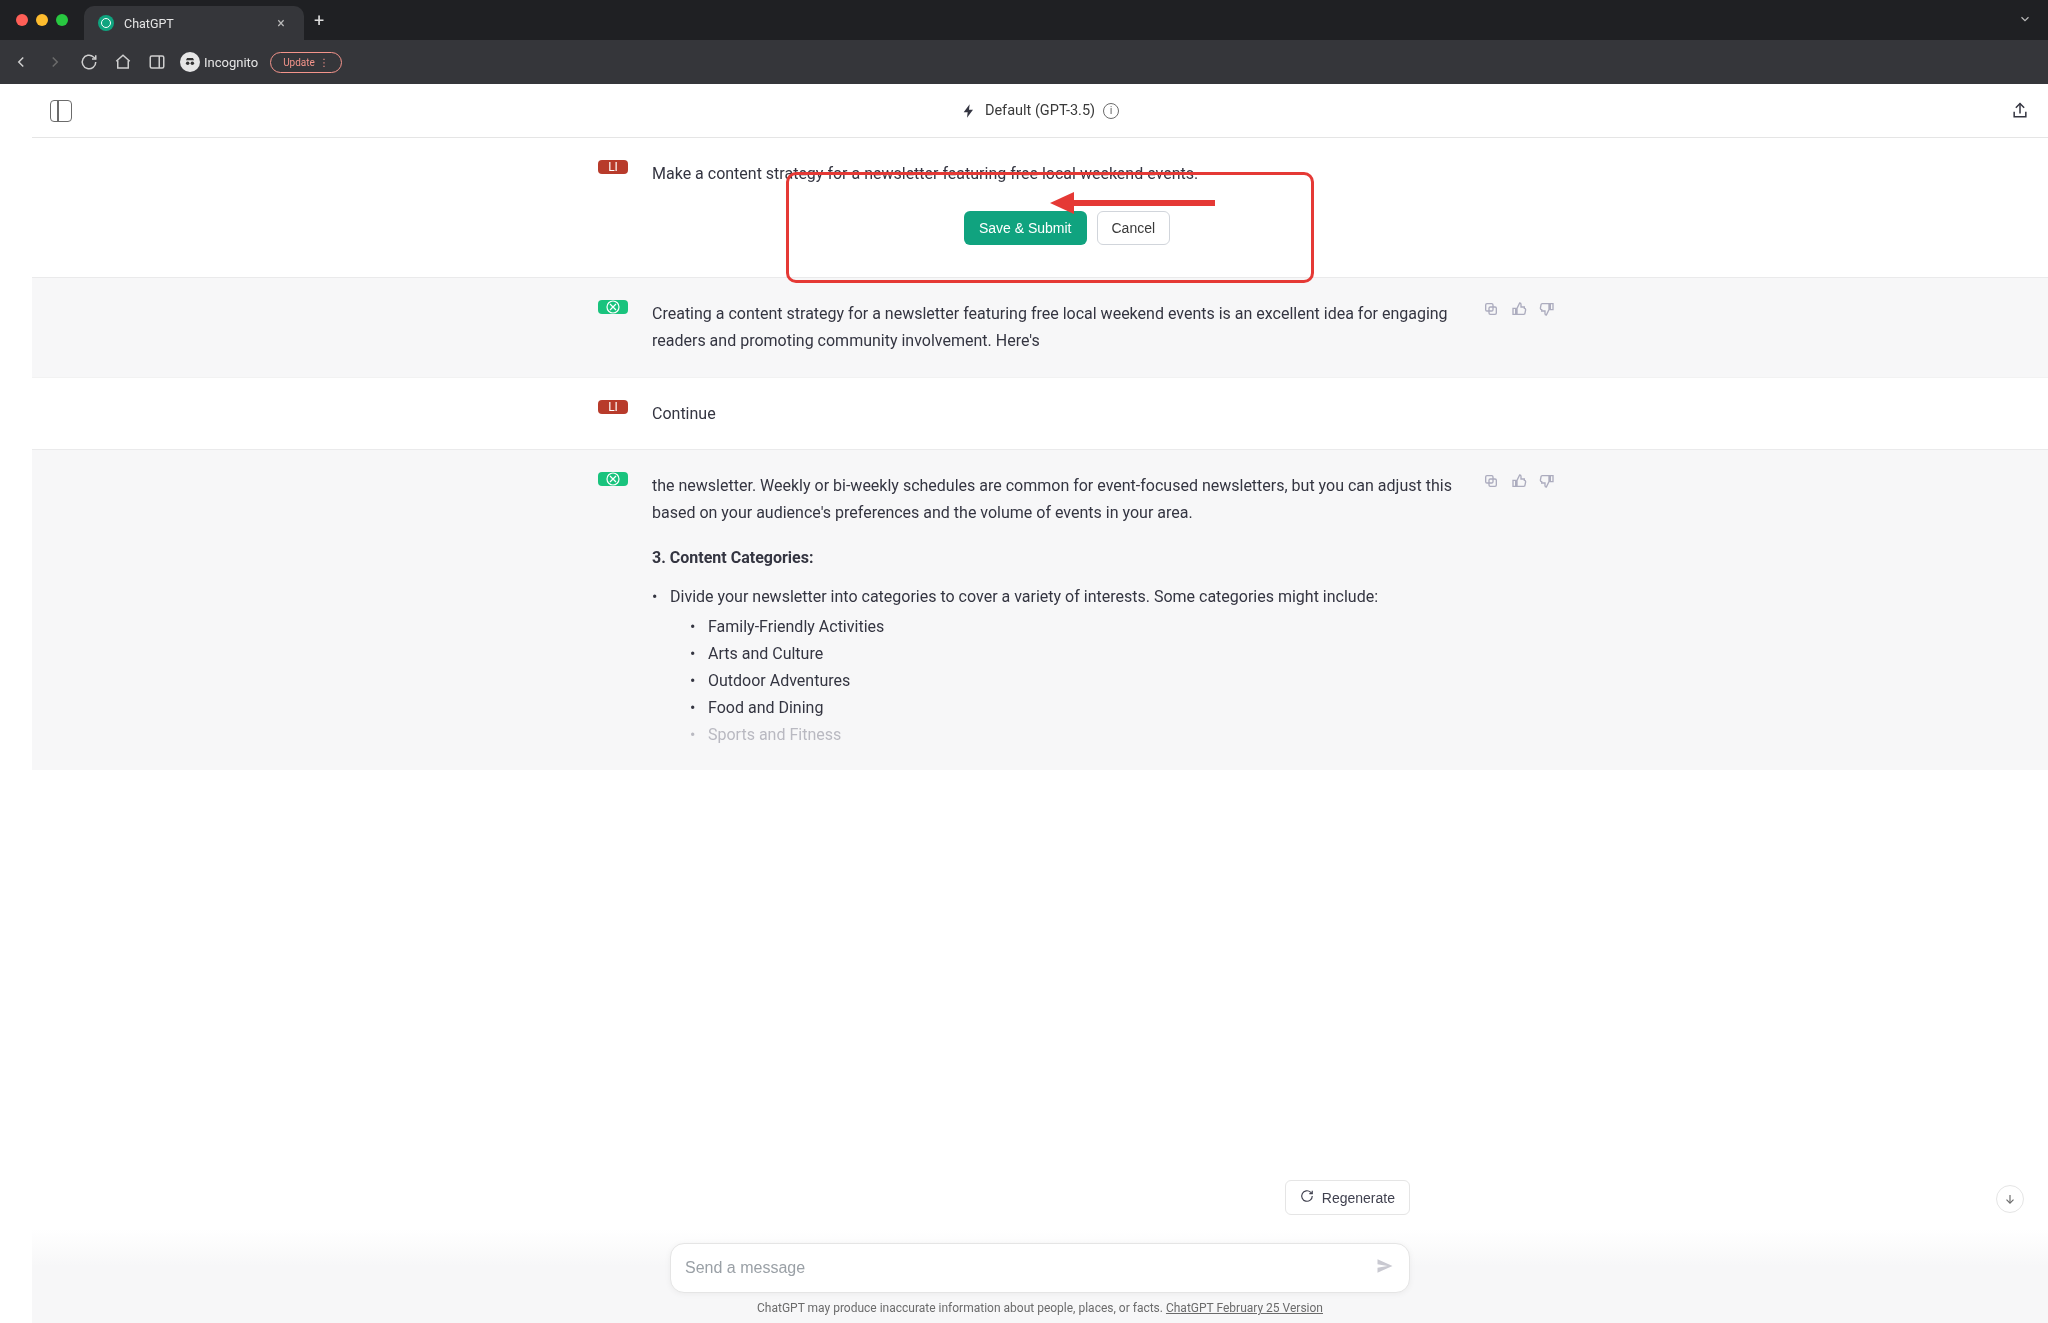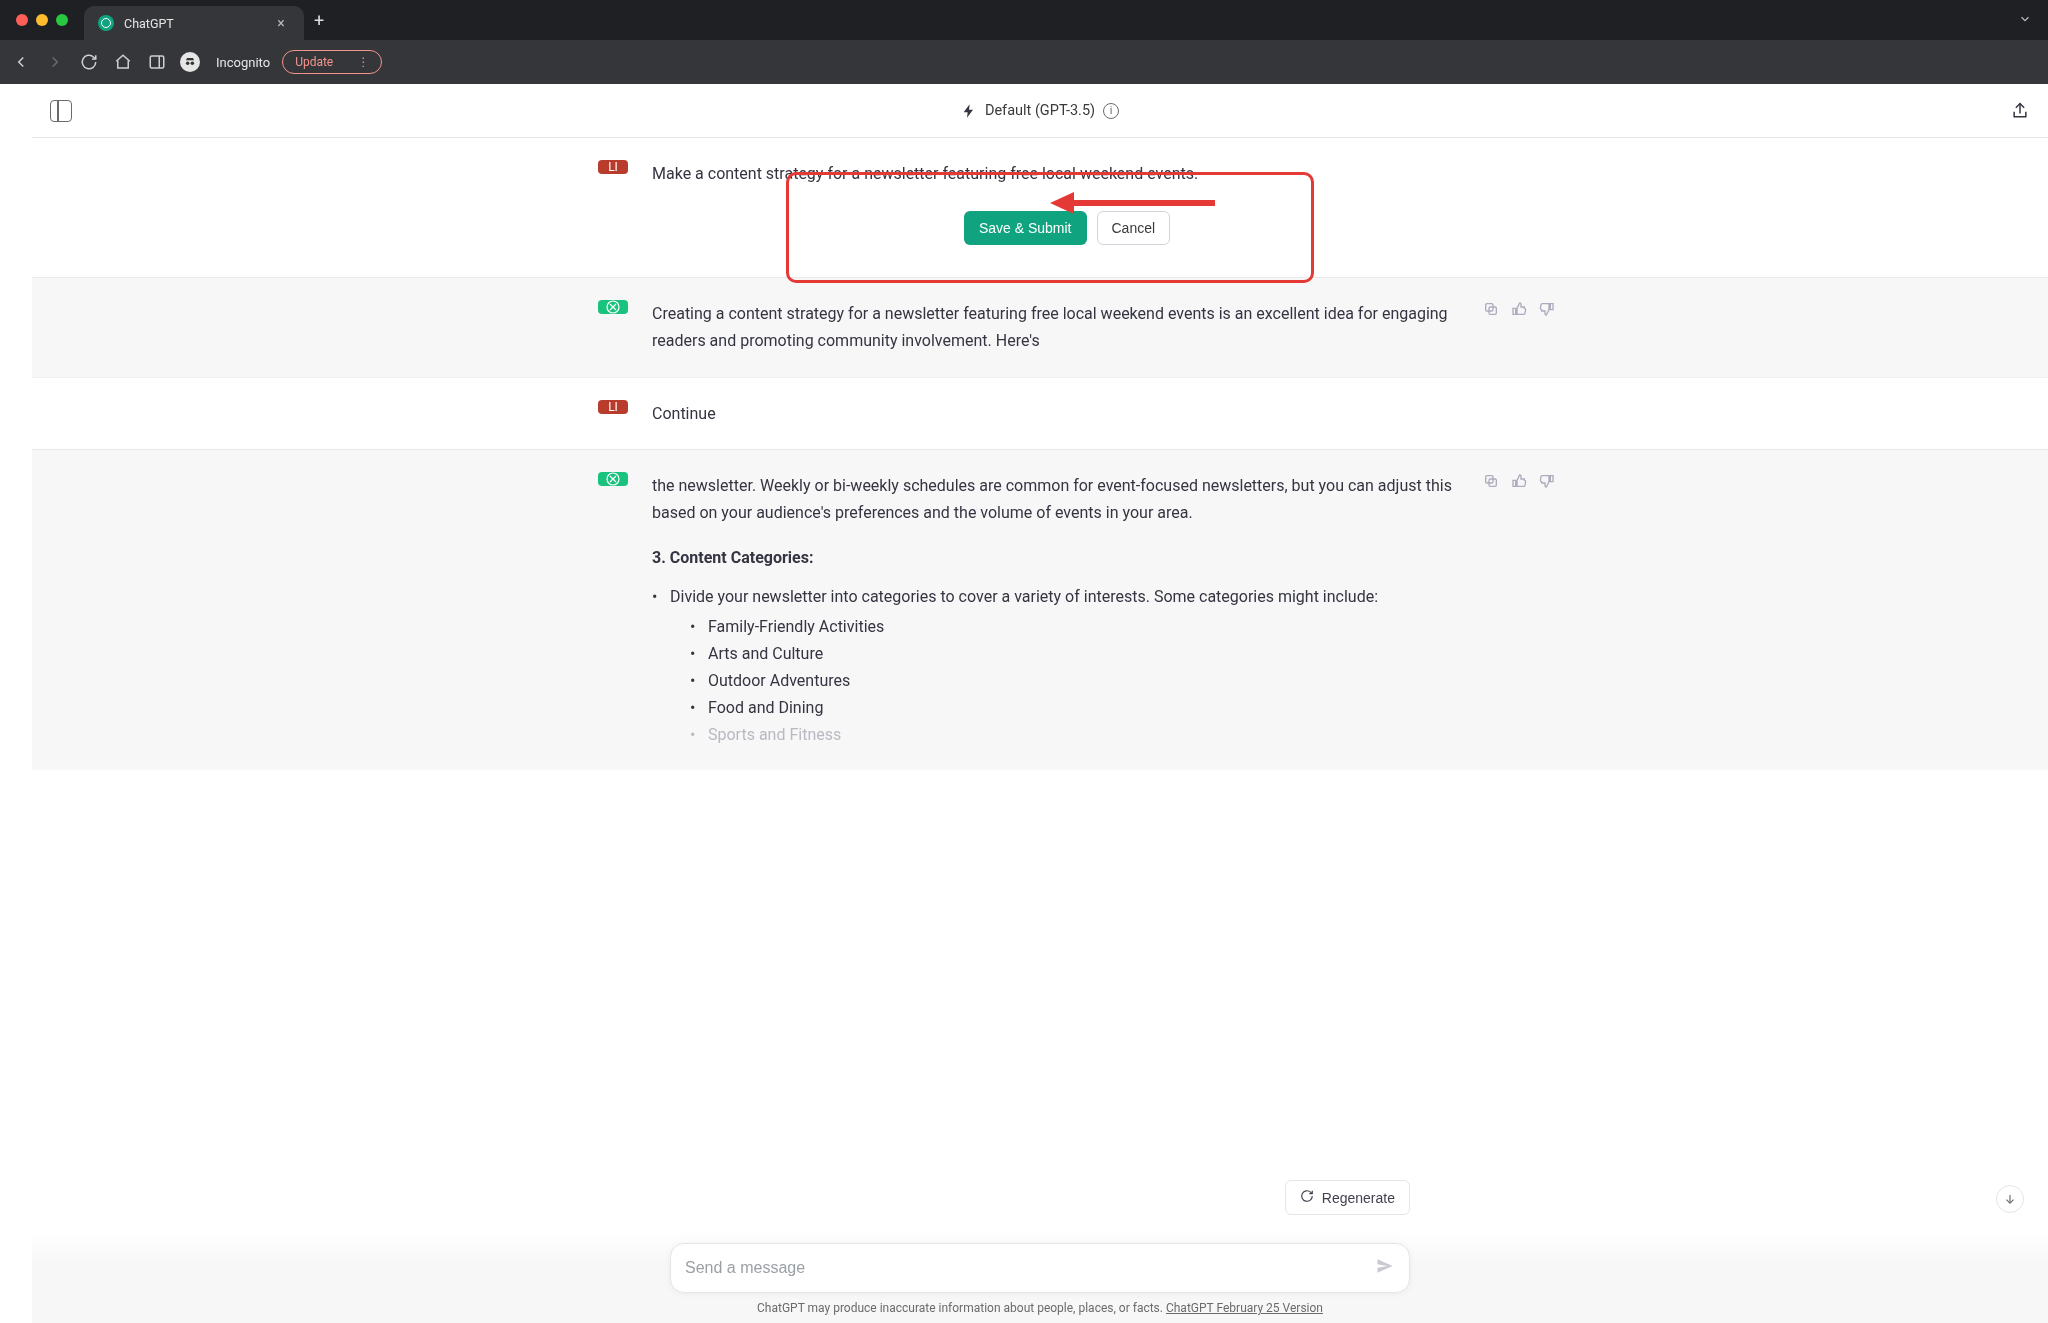--- a/index.html
+++ b/index.html
@@ -43,25 +43,25 @@
   .nav-icon{width:22px; height:22px; color:#cfcfcf; display:flex;align-items:center;justify-content:center; border-radius:4px;}
   .nav-icon.disabled{color:#6b6b6b;}
   .omnibox{
     flex:1; background:#202124; border-radius:22px; height:32px;
     display:flex; align-items:center; padding:0 14px; gap:10px; color:#cfcfcf; font-size:14px;
   }
   .omnibox .url-host{color:#e8e8e8;}
   .omnibox .url-path{color:#9aa0a6;}
   .omnibox .star{margin-left:auto; color:#cfcfcf;}
   .ext-icon{width:22px;height:22px;display:flex;align-items:center;justify-content:center;color:#cfcfcf;}
-  .incognito-pill{display:flex;align-items:center;gap:16px;font-size:13px;color:#e6e6e6;}
+  .incognito-pill{display:flex;align-items:center;gap:4px;font-size:13px;color:#e6e6e6;}
   .incognito-avatar{width:20px;height:20px;border-radius:50%;background:#e6e6e6;display:flex;align-items:center;justify-content:center;}
   .update-pill{
     border:1px solid #f4948b; color:#f4948b; border-radius:18px; padding:4px 12px;
-    display:flex; align-items:flex-end; gap:24px; font-size:12px;
+    display:flex; align-items:flex-end; gap:4px; font-size:10px;
   }
 
   
   .app {
     position: relative; background:#fff; height: calc(100% - 84px);
     display:flex; flex-direction:column;padding-left:32px;
   }
   .topbar{
     height:54px; display:flex; align-items:center; justify-content:space-between;
     border-bottom:1px solid #e5e5e5; background:#fff; padding:0 18px;

